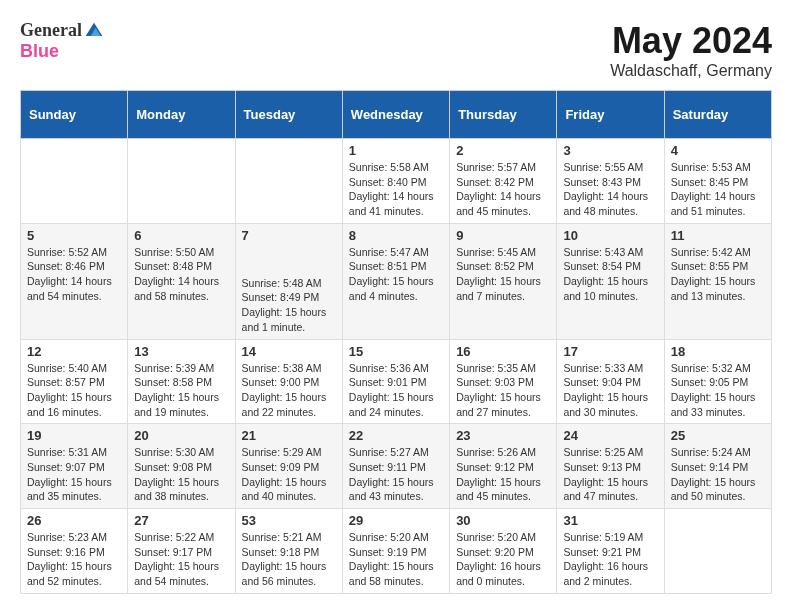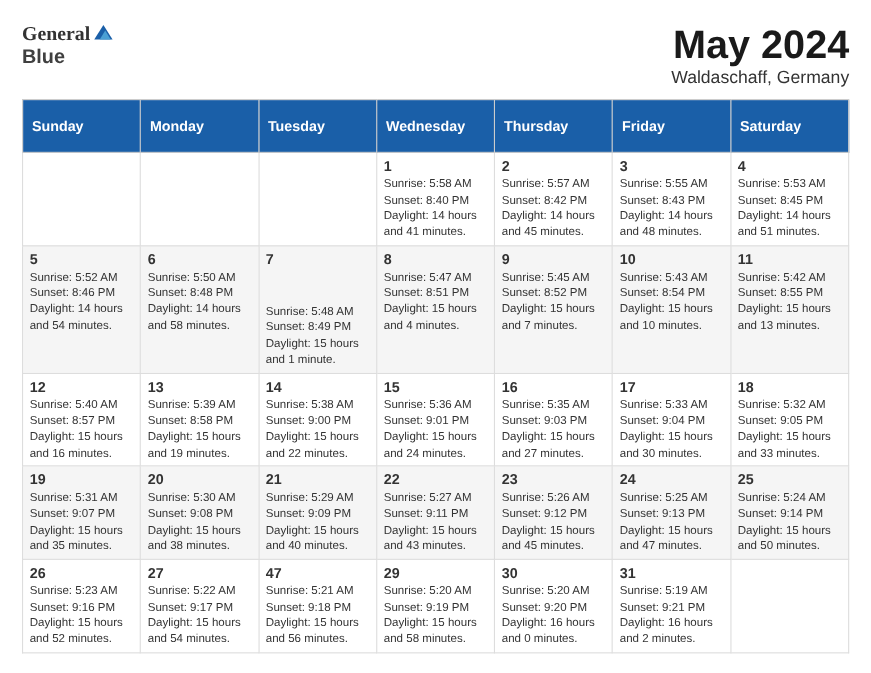--- a/index.html
+++ b/index.html
@@ -27,21 +27,21 @@
     }
     .logo-general {
       font-size: 18px;
       font-weight: bold;
       color: #333;
       font-family: Liberation Serif, serif;
     }
     .logo-blue {
       font-size: 18px;
       font-weight: bold;
-      color: #404040;
+      color: #ec4899;
     }
     .logo-icon {
       width: 20px;
       height: 20px;
       margin-left: 2px;
     }
     .title-block {
       text-align: right;
     }
     .month-year {
@@ -328,21 +328,21 @@
 and 52 minutes.</div>
         </td>
         <td>
           <div class="day-num">27</div>
           <div class="day-info" style="white-space: pre-line;">Sunrise: 5:22 AM
 Sunset: 9:17 PM
 Daylight: 15 hours
 and 54 minutes.</div>
         </td>
         <td>
-          <div class="day-num">47</div>
+          <div class="day-num">53</div>
           <div class="day-info" style="white-space: pre-line;">Sunrise: 5:21 AM
 Sunset: 9:18 PM
 Daylight: 15 hours
 and 56 minutes.</div>
         </td>
         <td>
           <div class="day-num">29</div>
           <div class="day-info" style="white-space: pre-line;">Sunrise: 5:20 AM
 Sunset: 9:19 PM
 Daylight: 15 hours

